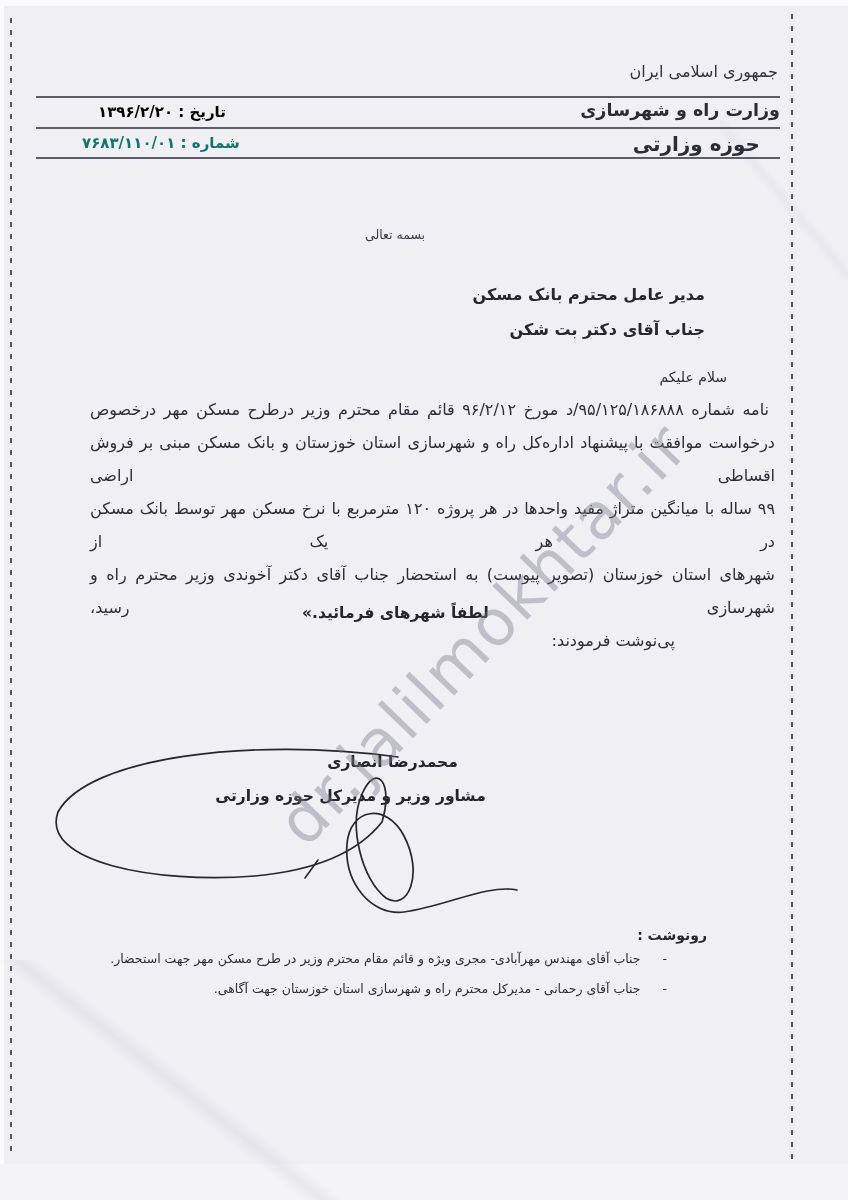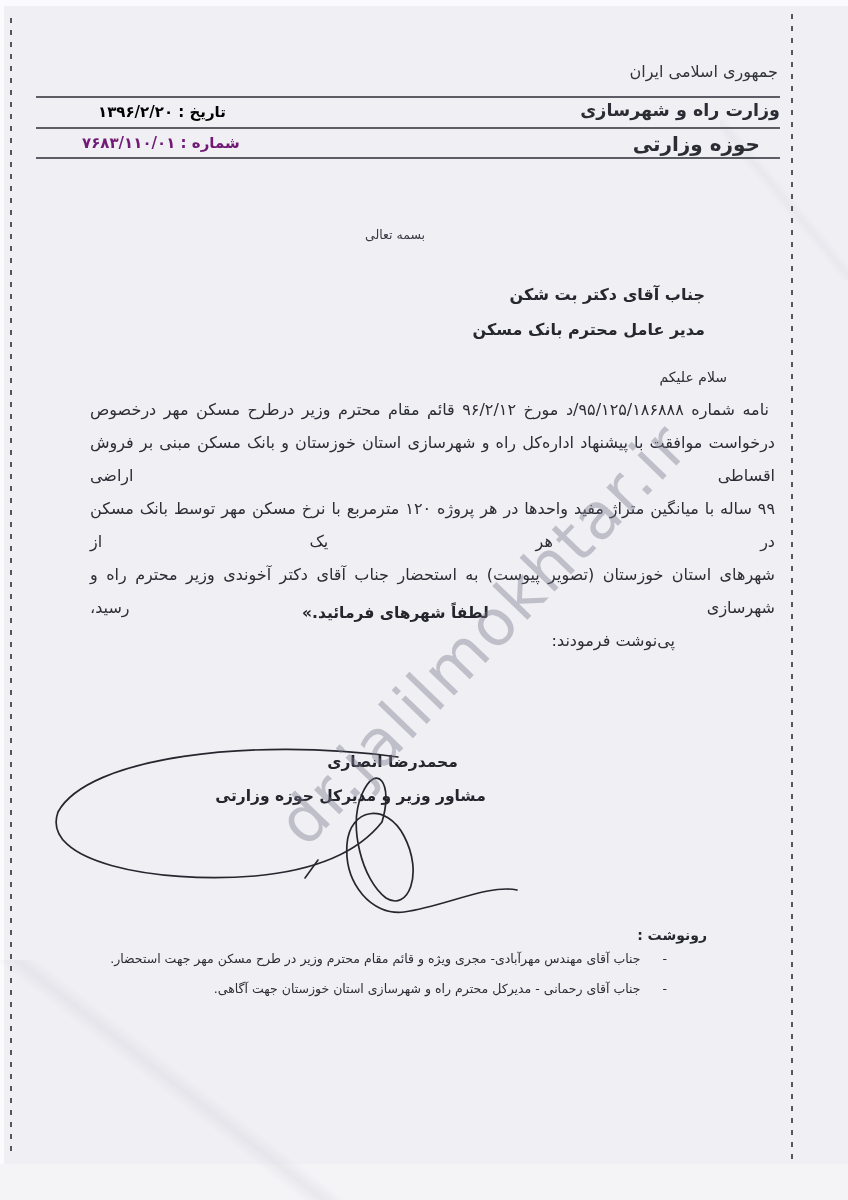--- a/index.html
+++ b/index.html
@@ -27,21 +27,21 @@
   .hrule{
     position:absolute;left:36px;width:744px;height:2px;
     background:#4d4d55;opacity:.9;
   }
   .fa{direction:rtl;}
   .abs{position:absolute;white-space:nowrap;}
   .org1{right:70px;top:62px;font-size:16px;color:#33333c;}
   .org2{right:68px;top:100px;font-size:17.5px;font-weight:bold;color:#2c2c35;}
   .org3{right:88px;top:132px;font-size:20px;font-weight:bold;color:#2c2c35;}
   .hdr-date{left:98px;top:103px;font-size:15px;font-weight:bold;color:#000000;}
-  .hdr-num{left:82px;top:134px;font-size:15px;font-weight:bold;color:#701a75;text-align:right;}
+  .hdr-num{left:82px;top:134px;font-size:15px;font-weight:bold;color:#0f766e;text-align:right;}
   .besmele{left:365px;top:227px;font-size:12.5px;color:#3a3a44;}
   .recipient{right:143px;top:277px;font-size:16px;font-weight:bold;
     line-height:35px;text-align:right;color:#27272f;}
   .salutation{right:121px;top:369px;font-size:14px;color:#2d2d36;}
   .body-block{position:absolute;left:90px;right:73px;top:393px;
     font-size:16px;line-height:33px;color:#2d2d36;direction:rtl;}
   .body-line{text-align:justify;text-align-last:justify;}
   .body-line.first{padding-right:6px;}
   .body-line.last{text-align:right;text-align-last:right;padding-right:100px;}
   .directive{position:absolute;left:288px;top:597px;width:215px;text-align:center;
@@ -84,22 +84,22 @@
 <div class="abs fa org2">وزارت راه و شهرسازی</div>
 <div class="abs fa hdr-date">تاریخ : ۱۳۹۶/۲/۲۰</div>
 <div class="hrule" style="top:127px;"></div>
 <div class="abs fa org3">حوزه وزارتی</div>
 <div class="abs fa hdr-num">شماره : ۷۶۸۳/۱۱۰/۰۱</div>
 <div class="hrule" style="top:157px;"></div>
 
 <div class="abs fa besmele">بسمه تعالی</div>
 
 <div class="abs recipient">
+  <div>مدیر عامل محترم بانک مسکن</div>
   <div>جناب آقای دکتر بت شکن</div>
-  <div>مدیر عامل محترم بانک مسکن</div>
 </div>
 
 <div class="abs fa salutation">سلام علیکم</div>
 
 <div class="body-block">
   <div class="body-line first">نامه شماره ۹۵/۱۲۵/۱۸۶۸۸۸/د مورخ ۹۶/۲/۱۲ قائم مقام محترم وزیر درطرح مسکن مهر درخصوص</div>
   <div class="body-line">درخواست موافقت با پیشنهاد اداره‌کل راه و شهرسازی استان خوزستان و بانک مسکن مبنی بر فروش اقساطی اراضی</div>
   <div class="body-line">۹۹ ساله با میانگین متراژ مفید واحدها در هر پروژه ۱۲۰ مترمربع با نرخ مسکن مهر توسط بانک مسکن در هر یک از</div>
   <div class="body-line">شهرهای استان خوزستان (تصویر پیوست) به استحضار جناب آقای دکتر آخوندی وزیر محترم راه و شهرسازی رسید،</div>
   <div class="body-line last">پی‌نوشت فرمودند:</div>

